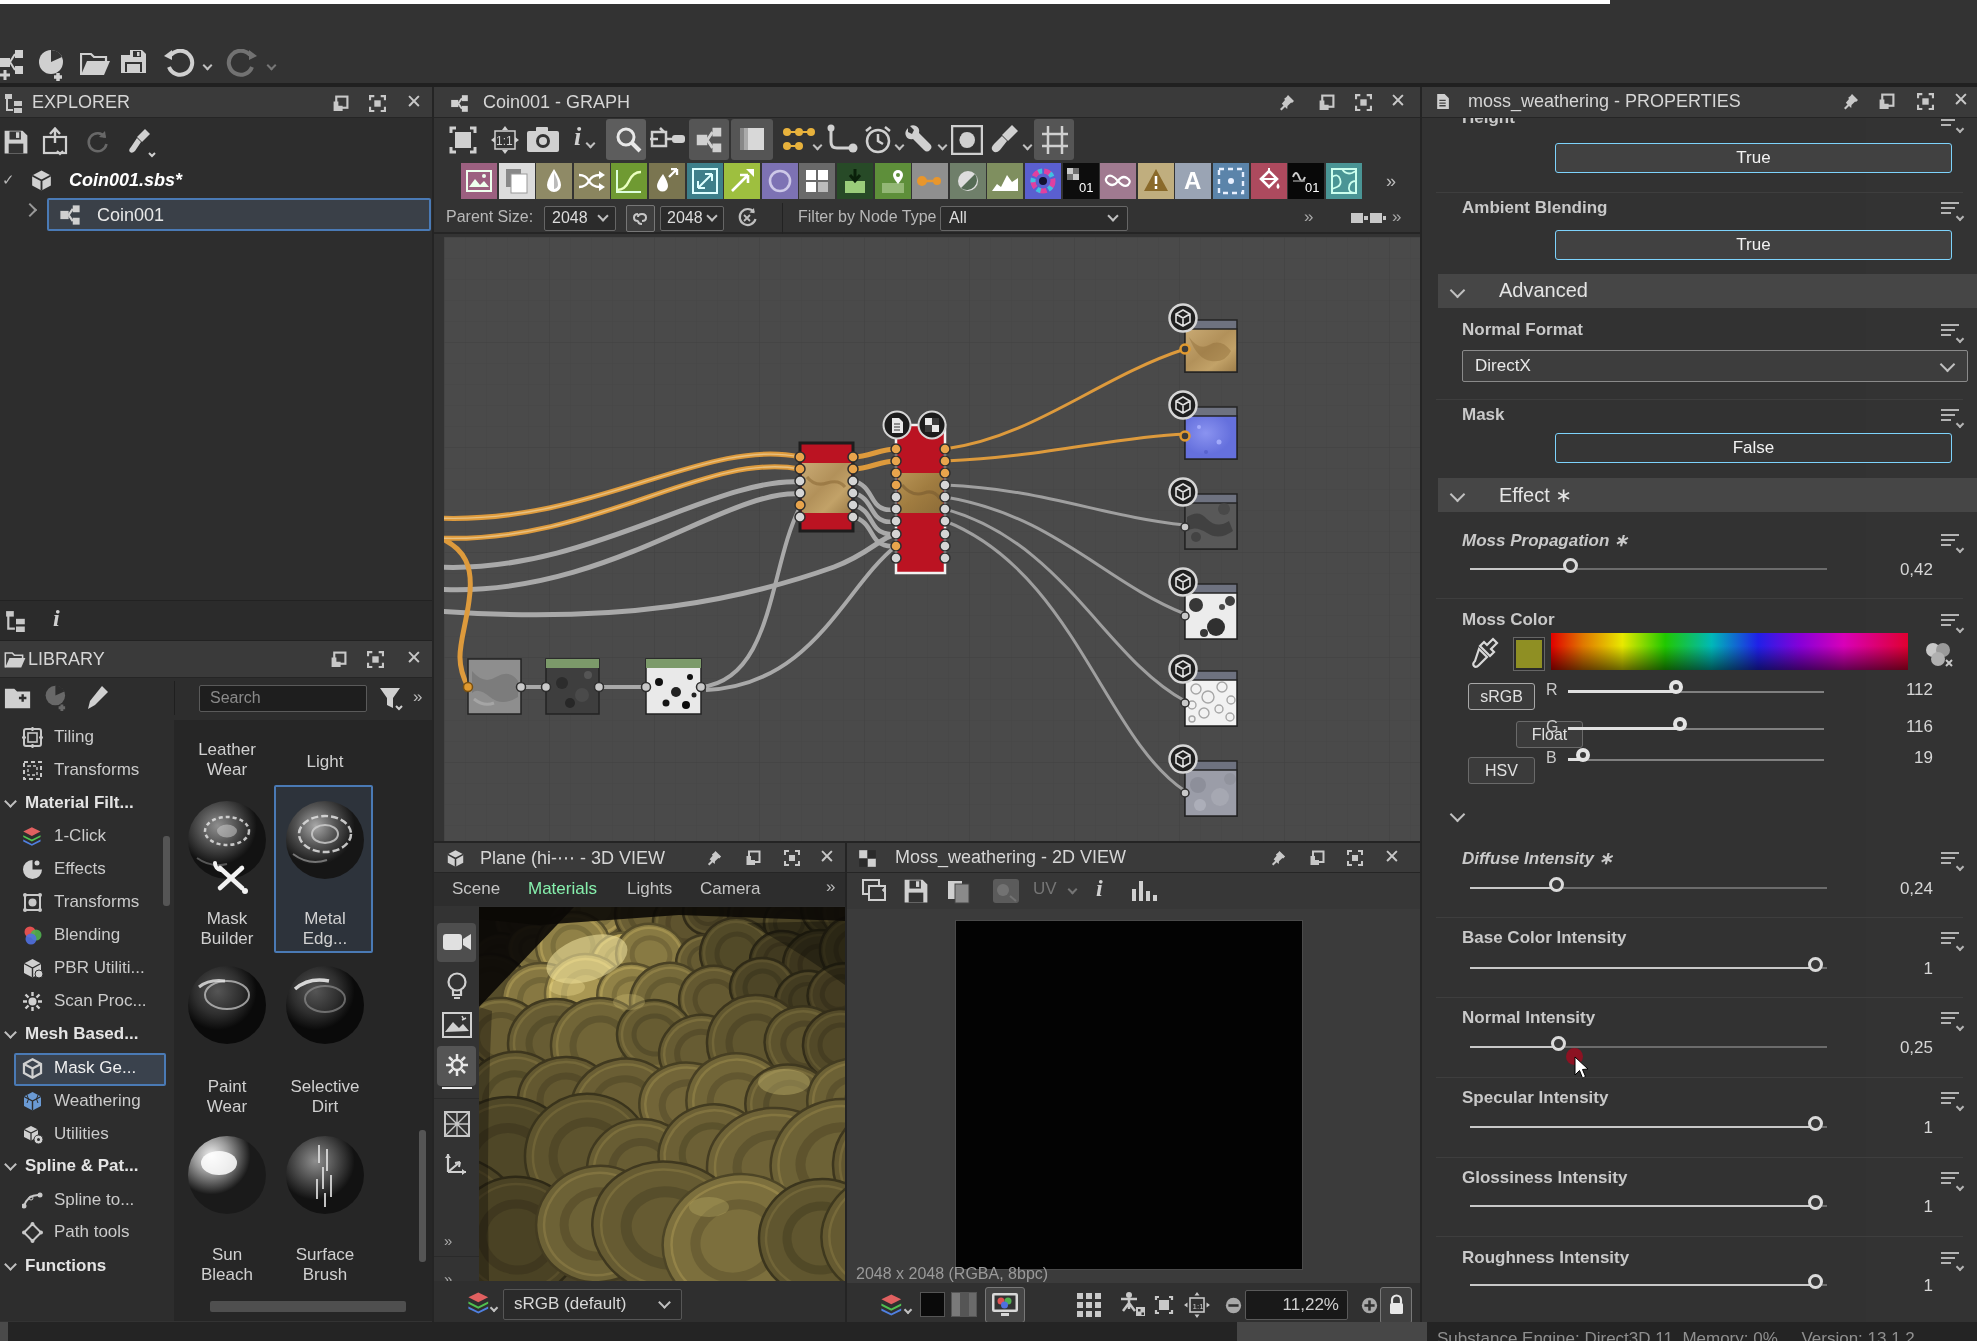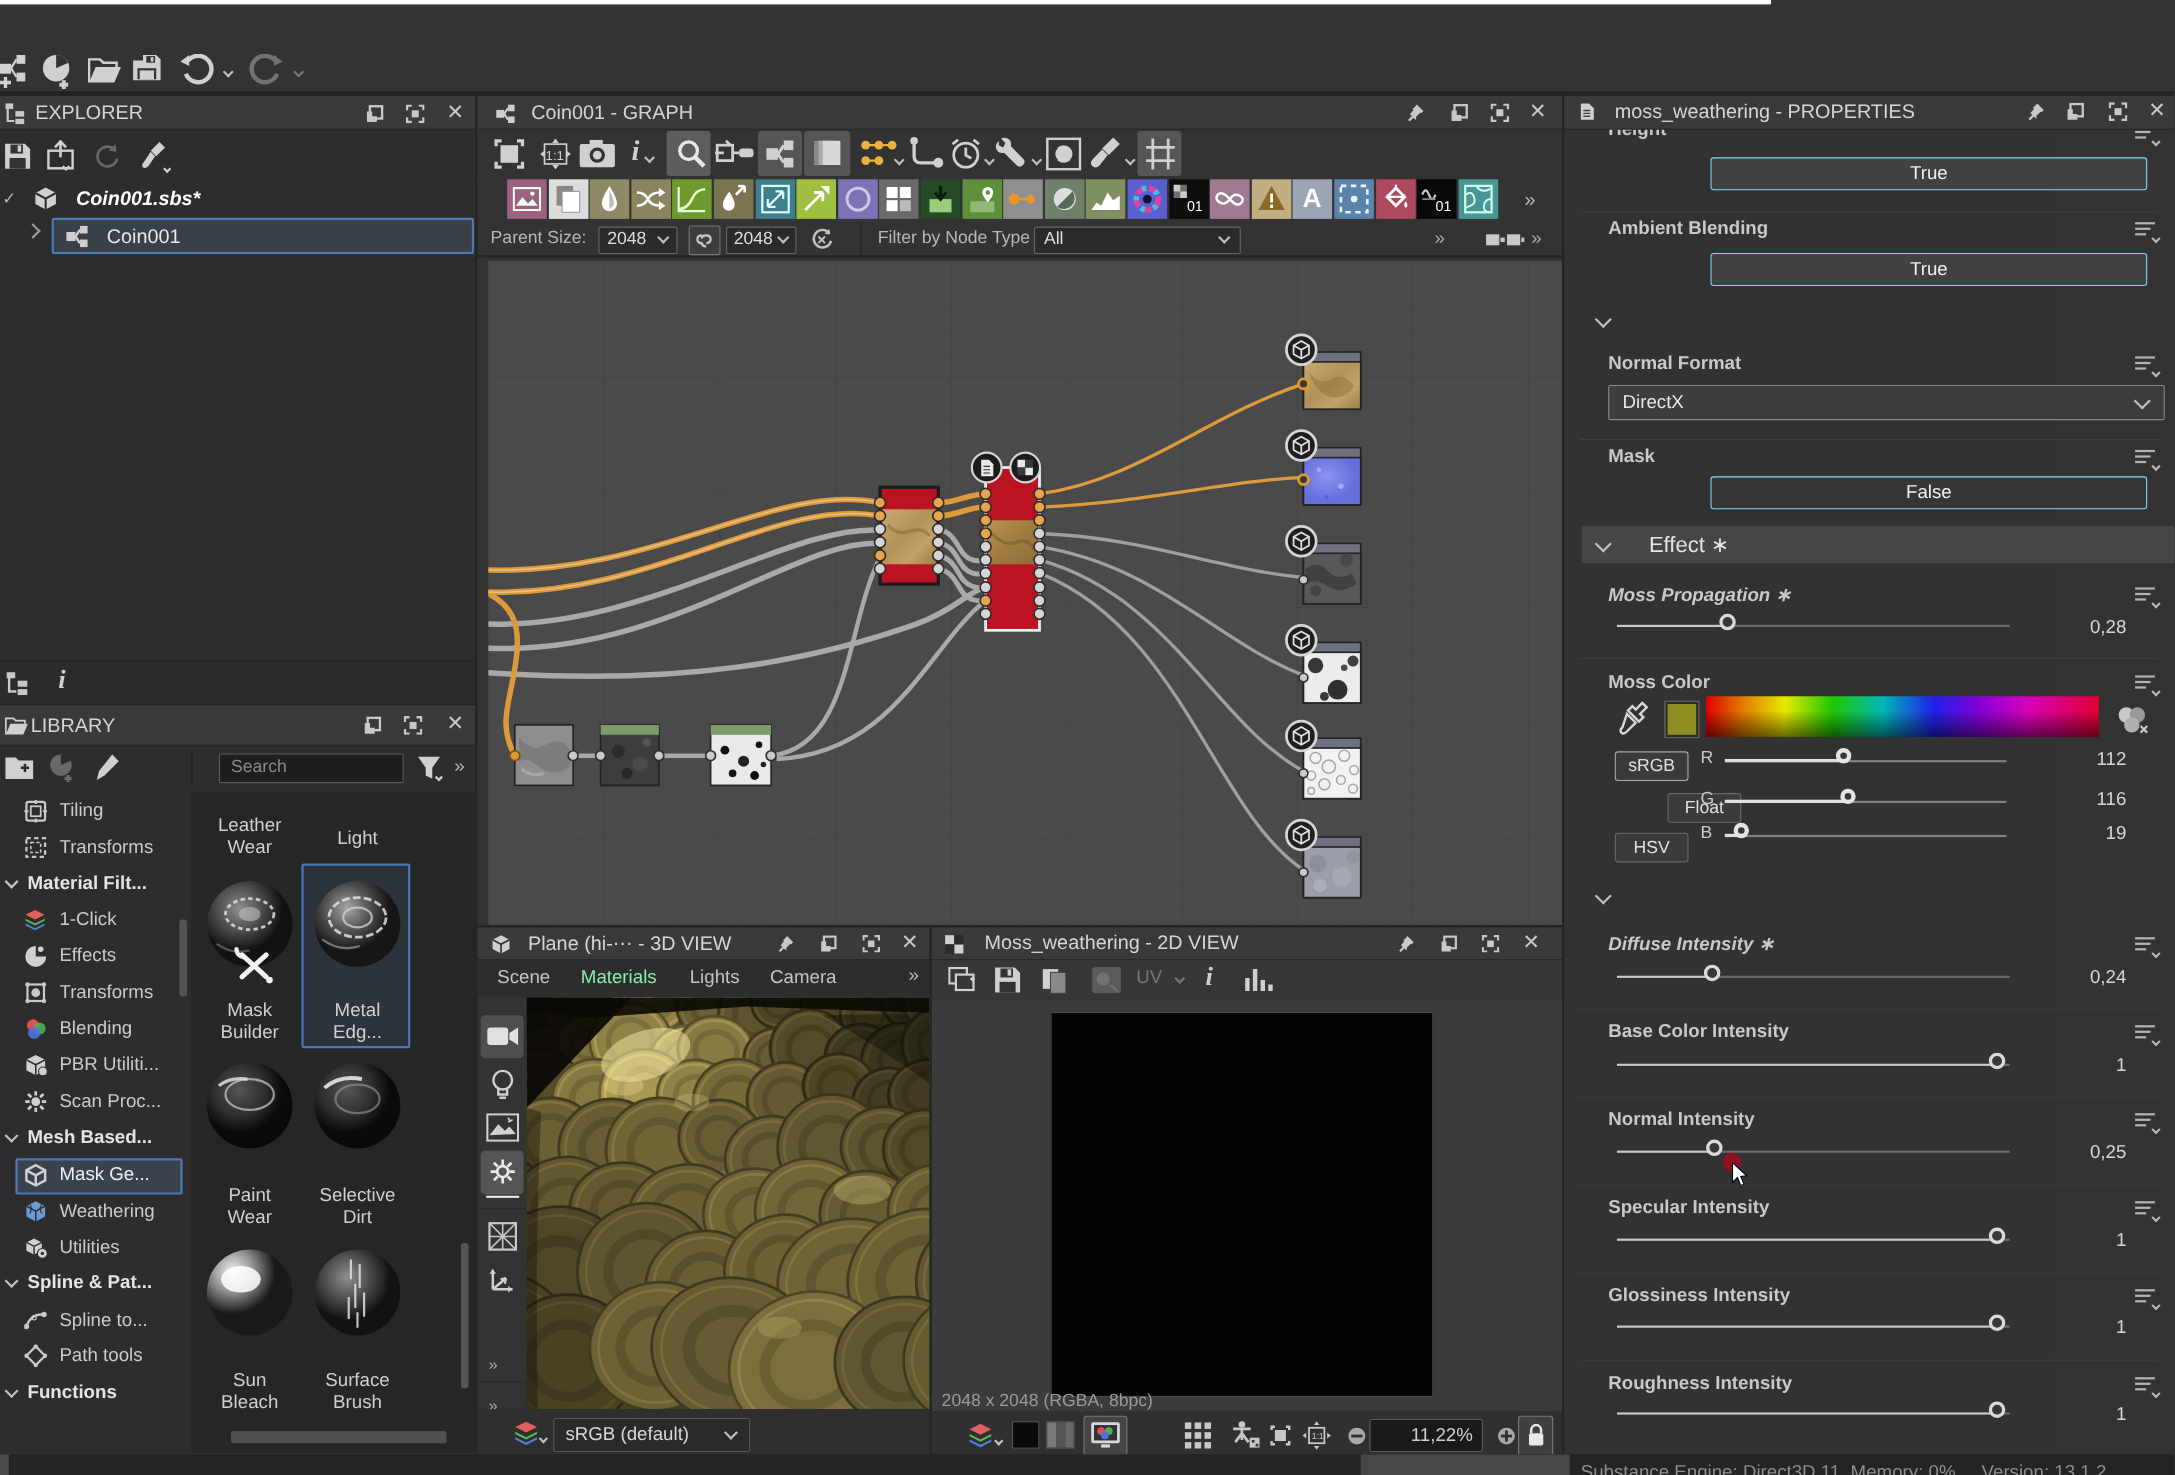--- a/index.html
+++ b/index.html
@@ -1481,20 +1481,23 @@
       <div class="pbtn" style="top:25px;">True</div>
       <div class="sep" style="top:74px;"></div>
       <div class="plabel" style="top:80px;font-weight:bold;">Ambient Blending</div>
       <div class="stk" style="right:14px;top:84px;">
           <i style="top:0;width:18px"></i>
           <i style="top:5px;width:14px"></i>
           <i style="top:10px;width:10px"></i>
           <u></u>
         </div>
       <div class="pbtn" style="top:112px;">True</div>
+      <div class="secbar" style="top:156px;">
+          <span>Advanced</span>
+        </div>
       <div class="chev" style="left:30px;top:167px;"></div>
       <div class="plabel" style="top:202px;font-weight:bold;">Normal Format</div>
       <div class="stk" style="right:14px;top:206px;">
           <i style="top:0;width:18px"></i>
           <i style="top:5px;width:14px"></i>
           <i style="top:10px;width:10px"></i>
           <u></u>
         </div>
       <div class="abs" style="left:40px;top:232px;width:506px;height:32px;background:#3d3d3d;border:1px solid #8a8a8a;border-radius:2px;">
         <div class="txt" style="left:12px;top:5px;color:#e8e8e8;font-size:17px;">DirectX</div>
@@ -1518,21 +1521,21 @@
           <i style="top:0;width:18px"></i>
           <i style="top:5px;width:14px"></i>
           <i style="top:10px;width:10px"></i>
           <u></u>
         </div>
       <div class="slider" style="top:439px;">
           <i class="lt" style="width:103px"></i>
           <i class="rt" style="left:103px;width:254px"></i>
           <b style="left:103px"></b>
         </div>
-      <div class="sval" style="top:442px;">0,28</div>
+      <div class="sval" style="top:442px;">0,42</div>
       <div class="sep" style="top:480px;"></div>
       <div class="plabel" style="top:492px;font-weight:bold;">Moss Color</div>
       <div class="stk" style="right:14px;top:496px;">
           <i style="top:0;width:18px"></i>
           <i style="top:5px;width:14px"></i>
           <i style="top:10px;width:10px"></i>
           <u></u>
         </div>
 
       <svg style="left:49px;top:519px;" width="28" height="34" viewBox="0 0 28 34">

